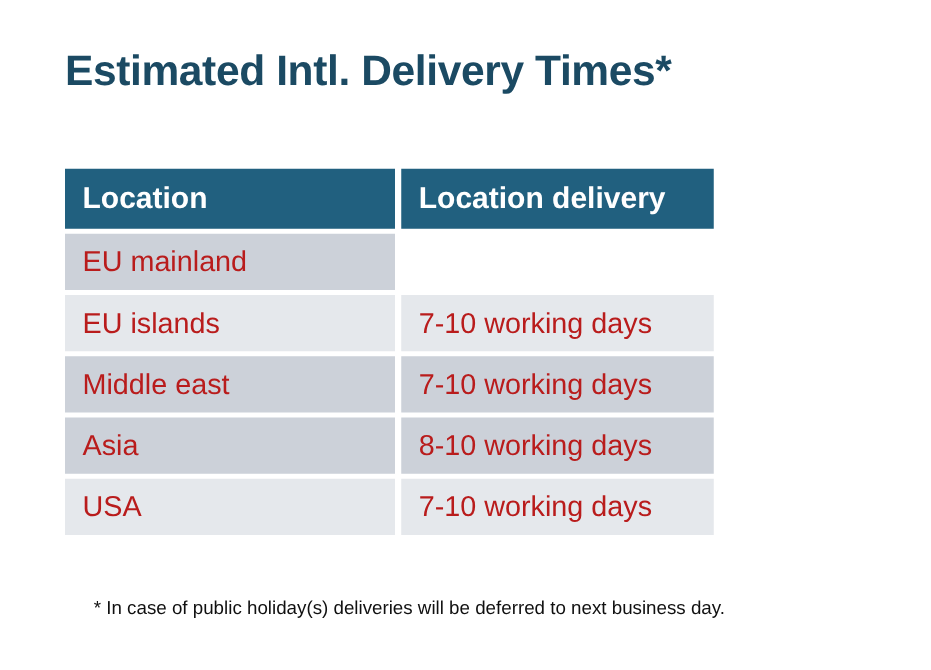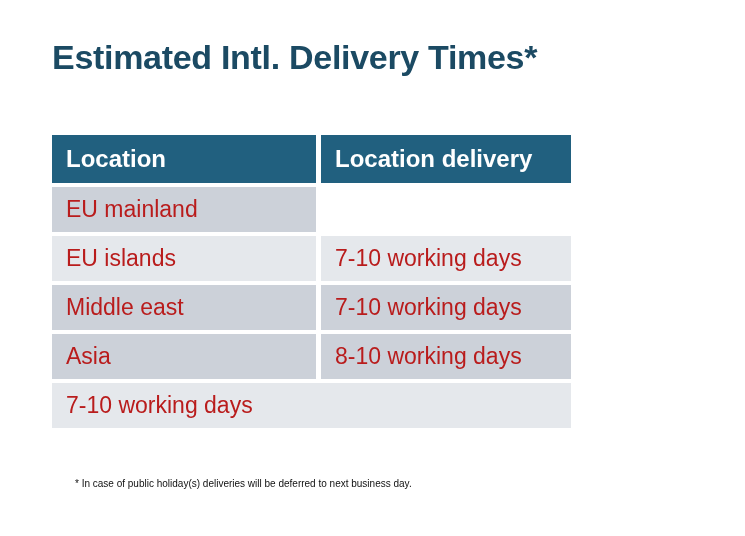--- a/index.html
+++ b/index.html
@@ -74,21 +74,21 @@
     background: #ccd1d9;
   }
   .row.stripe-light .cell {
     background: #e5e8ec;
     text-align: center;
   }
   .footnote {
     position: absolute;
     left: 75px;
     top: 478px;
-    font-size: 10px;
+    font-size: 15px;
     color: #101010;
     white-space: nowrap;
   }
 </style>
 </head>
 <body>
 
 <div class="page">
 
   <div class="title">Estimated Intl. Delivery Times*</div>
@@ -114,20 +114,21 @@
       <div class="cell col-delivery">7-10 working days</div>
     </div>
 
 
     <div class="row stripe-dark">
       <div class="cell col-location">Asia</div>
       <div class="cell col-delivery">8-10 working days</div>
     </div>
 
     <div class="row stripe-light">
+      <div class="cell col-location">USA</div>
       <div class="cell col-delivery">7-10 working days</div>
     </div>
 
   </div>
 
   <div class="footnote">* In case of public holiday(s) deliveries will be deferred to next business day.</div>
 
 </div>
 
 </body></html>

